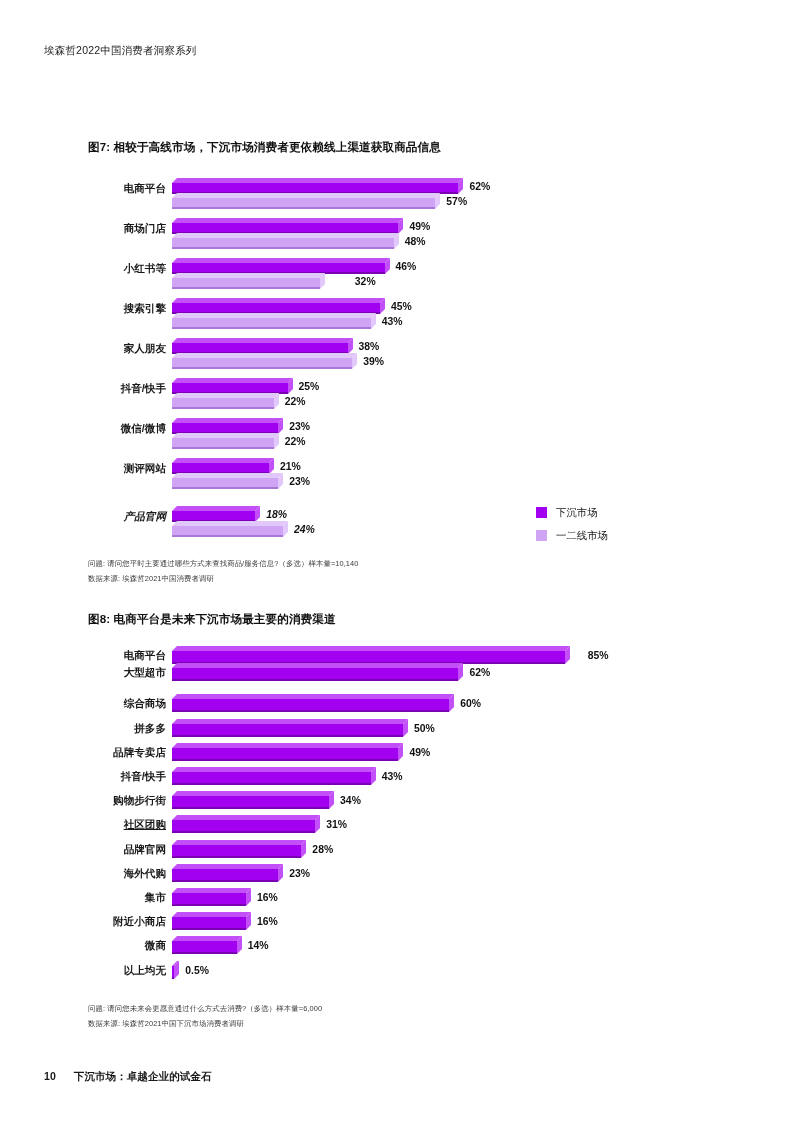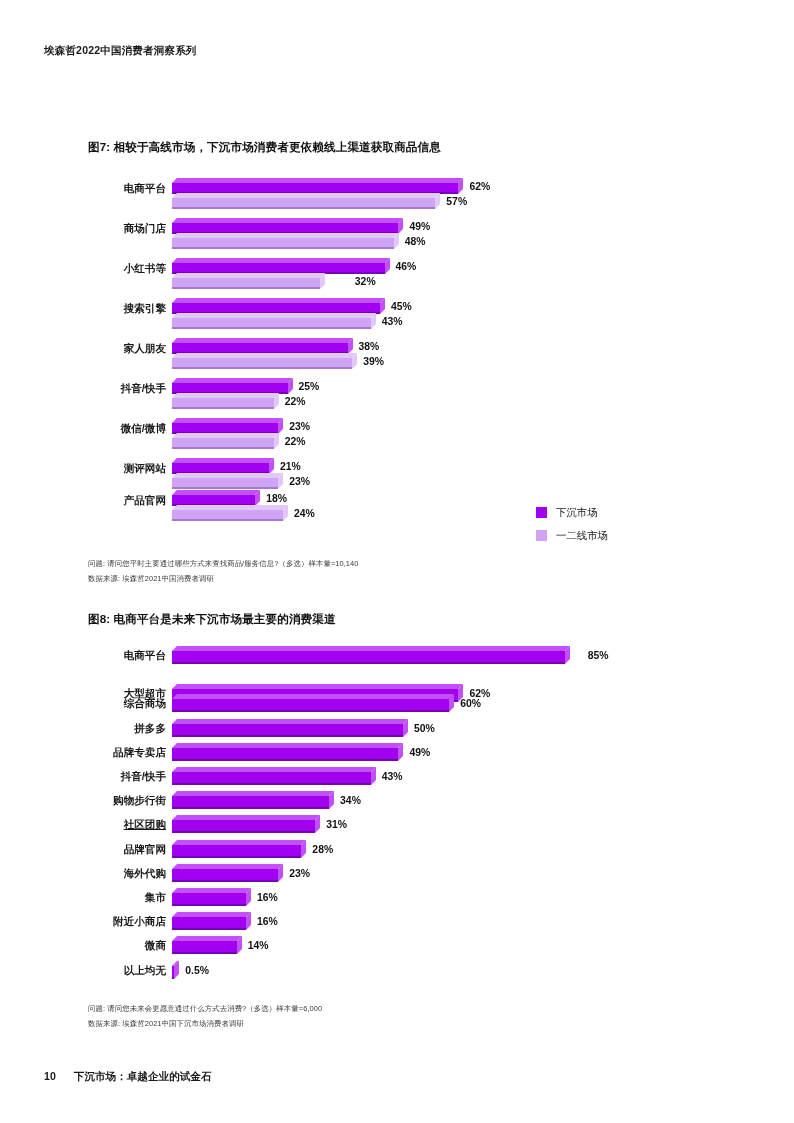--- a/index.html
+++ b/index.html
@@ -20,21 +20,21 @@
     position: absolute;
     inset: 0;
   }
 
   
   .running-header {
     position: absolute;
     left: 44px;
     top: 44px;
     font-size: 10.5px;
-    font-weight: bold;
+    font-weight: normal;
     letter-spacing: 0.2px;
     color: #1a1a1a;
     white-space: nowrap;
   }
 
   
   .figure {
     position: absolute;
     left: 0;
     width: 794px;
@@ -301,21 +301,21 @@
             <div class="bar-face" style="top: 5px; width: 97.02px; height: 11px; background: rgb(162, 0, 240); border-bottom: 2px solid rgb(122, 0, 180);"></div>
           </div>
           <div class="val-label" style="left: 280.02px; top: 4px;">21%</div>
           <div class="bar3d" style="width: 111.26px; height: 16px; left: 172px; top: 15px;">
             <div class="bar-top" style="left: 0px; top: 0px; width: 106.26px; height: 5px; background: rgb(226, 200, 250);"></div>
             <div class="bar-side" style="left: 106.26px; top: 5px; width: 5px; height: 11px; background: rgb(226, 200, 250);"></div>
             <div class="bar-face" style="top: 5px; width: 106.26px; height: 11px; background: rgb(207, 164, 245); border-bottom: 2px solid rgb(168, 120, 212);"></div>
           </div>
           <div class="val-label" style="left: 289.26px; top: 19px;">23%</div>
         </div>
-        <div class="row" style="top: 320px; height: 40px;">
+        <div class="row" style="top: 336px; height: 40px; font-style: italic;">
           <div class="cat-label" style="top: 4px;">产品官网</div>
           <div class="bar3d" style="width: 88.16px; height: 16px; left: 172px; top: 0px;">
             <div class="bar-top" style="left: 0px; top: 0px; width: 83.16px; height: 5px; background: rgb(194, 79, 247);"></div>
             <div class="bar-side" style="left: 83.16px; top: 5px; width: 5px; height: 11px; background: rgb(194, 79, 247);"></div>
             <div class="bar-face" style="top: 5px; width: 83.16px; height: 11px; background: rgb(162, 0, 240); border-bottom: 2px solid rgb(122, 0, 180);"></div>
           </div>
           <div class="val-label" style="left: 266.16px; top: 4px;">18%</div>
           <div class="bar3d" style="width: 115.88px; height: 16px; left: 172px; top: 15px;">
             <div class="bar-top" style="left: 0px; top: 0px; width: 110.88px; height: 5px; background: rgb(226, 200, 250);"></div>
             <div class="bar-side" style="left: 110.88px; top: 5px; width: 5px; height: 11px; background: rgb(226, 200, 250);"></div>
@@ -335,21 +335,21 @@
     <div class="plot" id="fig8-plot">
         <div class="row" style="top: 4px; height: 24.2px;">
           <div class="cat-label" style="top: 3px;">电商平台</div>
           <div class="bar3d" style="width: 397.7px; height: 18px; left: 172px; top: 0px;">
             <div class="bar-top" style="left: 0px; top: 0px; width: 392.7px; height: 5px; background: rgb(194, 79, 247);"></div>
             <div class="bar-side" style="left: 392.7px; top: 5px; width: 5px; height: 13px; background: rgb(194, 79, 247);"></div>
             <div class="bar-face" style="top: 5px; width: 392.7px; height: 13px; background: rgb(162, 0, 240); border-bottom: 2px solid rgb(122, 0, 180);"></div>
           </div>
           <div class="val-label" style="left: 575.7px; top: 5px; padding-left: 12px;">85%</div>
         </div>
-        <div class="row" style="top: 42px; height: 24.2px;">
+        <div class="row" style="top: 21px; height: 24.2px;">
           <div class="cat-label" style="top: 3px;">大型超市</div>
           <div class="bar3d" style="width: 291.44px; height: 18px; left: 172px; top: 0px;">
             <div class="bar-top" style="left: 0px; top: 0px; width: 286.44px; height: 5px; background: rgb(194, 79, 247);"></div>
             <div class="bar-side" style="left: 286.44px; top: 5px; width: 5px; height: 13px; background: rgb(194, 79, 247);"></div>
             <div class="bar-face" style="top: 5px; width: 286.44px; height: 13px; background: rgb(162, 0, 240); border-bottom: 2px solid rgb(122, 0, 180);"></div>
           </div>
           <div class="val-label" style="left: 469.44px; top: 5px;">62%</div>
         </div>
         <div class="row" style="top: 52.4px; height: 24.2px;">
           <div class="cat-label" style="top: 3px;">综合商场</div>

